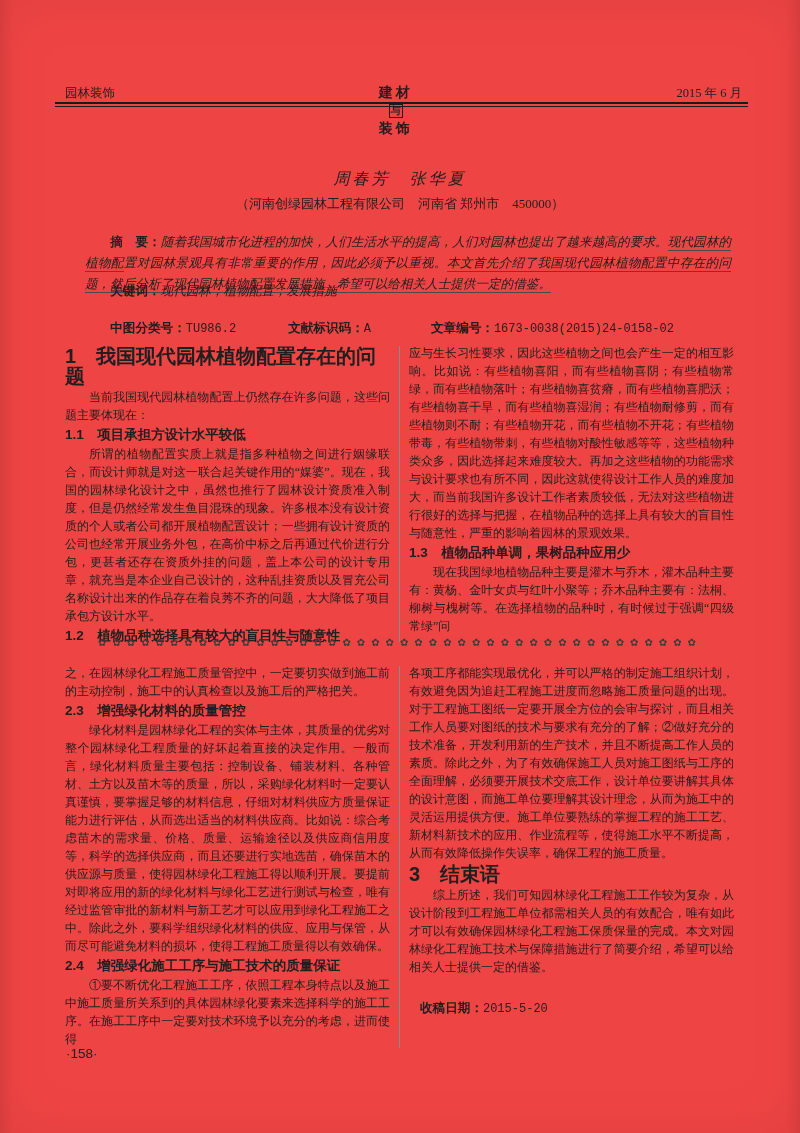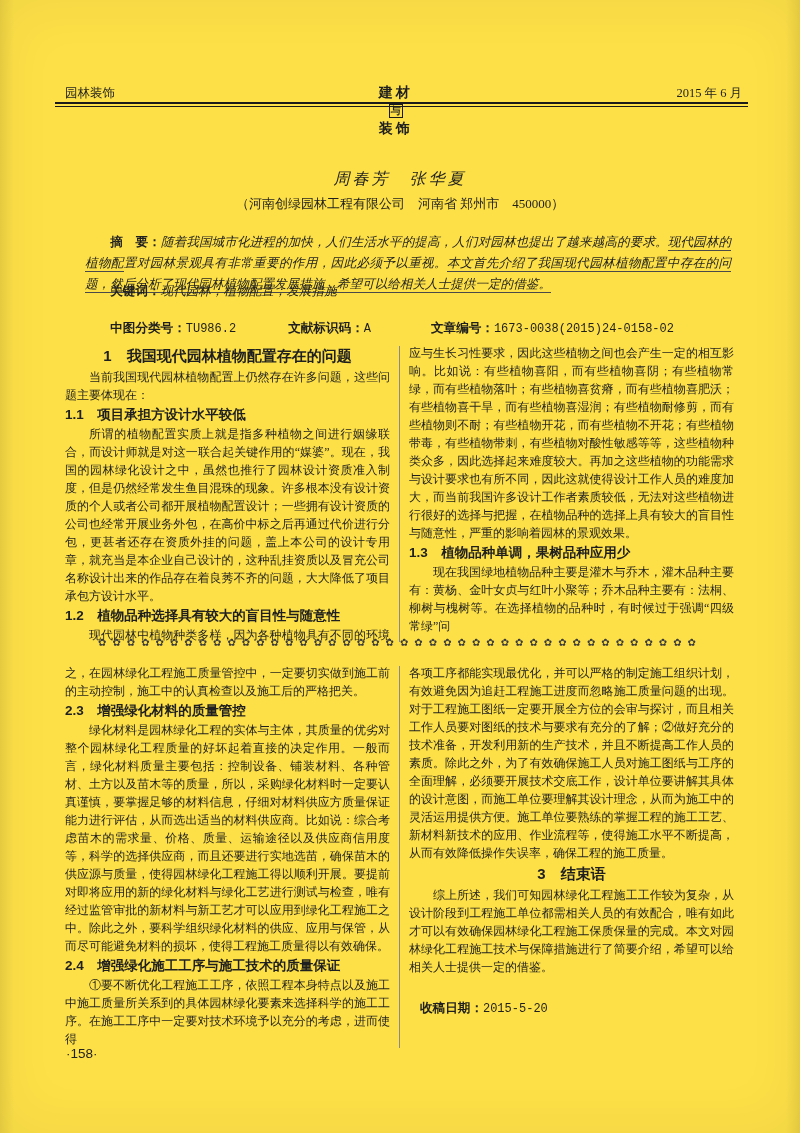--- a/index.html
+++ b/index.html
@@ -1,18 +1,18 @@
 <!DOCTYPE html>
 <html><head>
 <meta charset="utf-8">
 <style>
   html,body{margin:0;padding:0;background:#d9d9d9;}
   .page{
     position:relative;width:800px;height:1133px;margin:0 auto;
-    background:#fde047;color:#1f1f1f;overflow:hidden;
+    background:#ef4444;color:#1f1f1f;overflow:hidden;
     font-family:"Liberation Serif","DejaVu Serif",serif;
     box-shadow:inset 0 0 60px rgba(0,0,0,0.06);
   }
   .edge{position:absolute;top:0;bottom:0;width:14px;pointer-events:none;}
   .edge.l{left:0;background:linear-gradient(to right,rgba(0,0,0,0.07),rgba(0,0,0,0));}
   .edge.r{right:0;background:linear-gradient(to left,rgba(0,0,0,0.07),rgba(0,0,0,0));}
 
   
   .hdr{position:absolute;top:84px;left:65px;right:58px;display:flex;justify-content:space-between;align-items:baseline;font-size:12.5px;}
   .hdr .logo{font-family:"Liberation Sans","DejaVu Sans",sans-serif;font-weight:900;font-size:14px;letter-spacing:3px;display:flex;align-items:center;gap:2px;flex-direction:column;}
@@ -36,21 +36,21 @@
   .meta .g3{margin-left:60px;}
 
   
   .cols{position:absolute;left:65px;width:670px;display:flex;}
   .cols.top{top:344px;height:298px;}
   .cols.bottom{top:664px;height:384px;}
   .col{width:325px;height:100%;overflow:hidden;text-align:justify;font-size:12px;line-height:18px;}
   .vsep{width:1px;background:#8a8a8a;margin:2px 9px 0 9px;}
   .blk.p{text-indent:2em;margin:0;}
   .blk.pn{text-indent:0;margin:0;}
-  .blk.h1{font-family:"Liberation Sans","DejaVu Sans",sans-serif;font-weight:bold;font-size:15px;line-height:20px;margin:2px 0 2px;text-align:center;}
+  .blk.h1{font-family:"Liberation Sans","DejaVu Sans",sans-serif;font-weight:bold;font-size:20px;line-height:20px;margin:2px 0 2px;text-align:left;}
   .blk.h2{font-family:"Liberation Sans","DejaVu Sans",sans-serif;font-weight:bold;font-size:13.5px;line-height:18px;margin:2px 0 1px;text-align:left;}
 
   
   .orn{position:absolute;top:637px;left:55px;right:55px;text-align:center;font-size:10px;letter-spacing:6px;color:#3a3a3a;white-space:nowrap;overflow:hidden;font-family:"DejaVu Sans",sans-serif;}
 
   
   .received{position:absolute;top:1000px;left:420px;font-size:12.6px;}
   .received b{font-family:"Liberation Sans","DejaVu Sans",sans-serif;margin-top:16px;}
   .received .val{font-family:"Liberation Mono","DejaVu Sans Mono",monospace;font-size:12px;}
   .pagenum{position:absolute;top:1046px;left:66px;font-size:13.5px;font-family:"Liberation Sans","DejaVu Sans",sans-serif;}

